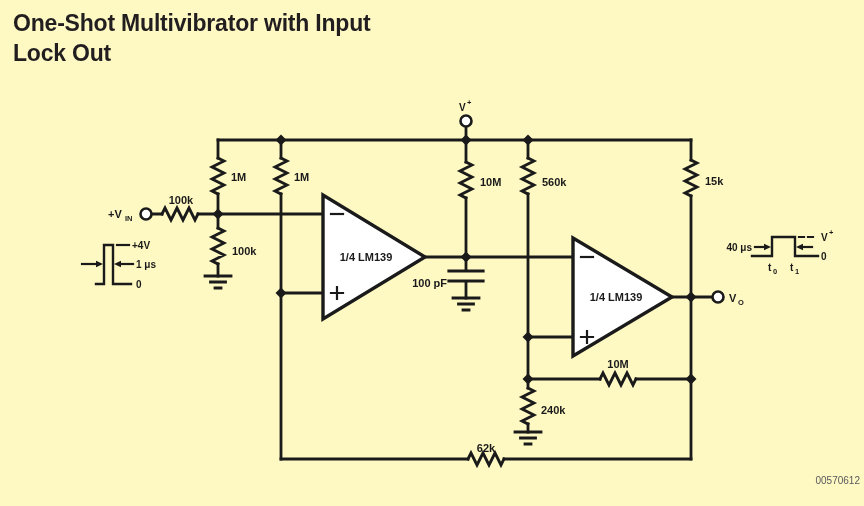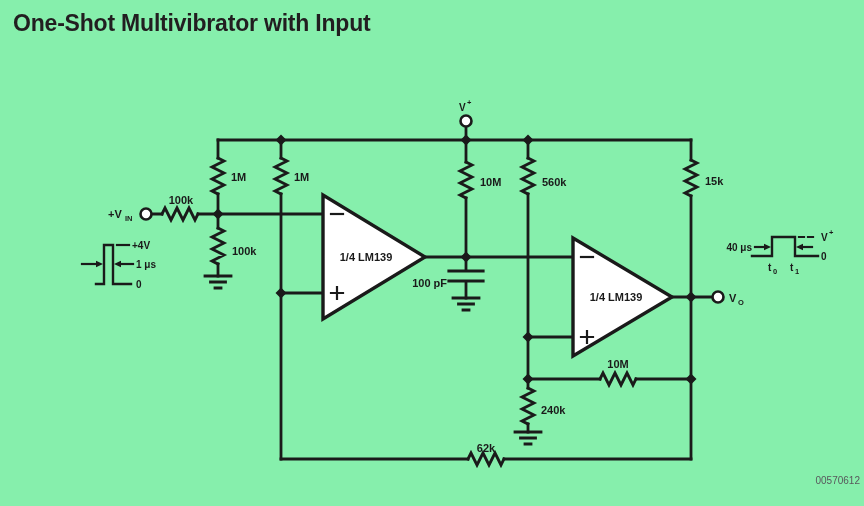--- a/index.html
+++ b/index.html
@@ -1,16 +1,16 @@
 <!DOCTYPE html>
 <html><head>
 <meta charset="utf-8">
 <style>
   html,body{margin:0;padding:0;background:#ffffff;}
-  .page{position:relative;width:864px;height:506px;background:#86efac;overflow:hidden;
+  .page{position:relative;width:864px;height:506px;background:#fef9c3;overflow:hidden;
         font-family:"Liberation Sans",sans-serif;}
   .title{position:absolute;left:13px;top:8px;font-size:23px;font-weight:bold;
          color:#221e20;line-height:30px;letter-spacing:-0.2px;}
   .docnum{position:absolute;right:4px;top:475px;font-size:10px;color:#58585c;}
   svg{position:absolute;left:0;top:0;}
   .w{stroke:#1a1a1a;stroke-width:2.8;fill:none;stroke-linecap:square;}
   .wv{stroke:#1a1a1a;stroke-width:2.4;fill:none;stroke-linecap:square;}
   .thin{stroke:#1a1a1a;stroke-width:2.2;fill:none;stroke-linecap:square;}
   .tri{stroke:#1a1a1a;stroke-width:3.4;fill:#ffffff;stroke-linejoin:miter;}
   .dot{fill:#1a1a1a;stroke:none;}
@@ -20,20 +20,21 @@
   .sub{font-family:"Liberation Sans",sans-serif;font-size:7.5px;font-weight:bold;fill:#1a1a1a;}
   .mid{text-anchor:middle;} .end{text-anchor:end;}
 </style>
 </head>
 <body>
 
 <div class="page">
 
   <div class="title">
     <div>One-Shot Multivibrator with Input</div>
+    <div>Lock Out</div>
   </div>
 
   <svg width="864" height="506" viewBox="0 0 864 506">
 
     <path class="w" d="M218,140 H691"></path>
     <path class="w" d="M218,140 V158 M218,194 V214"></path>
     <path class="w" d="M281,140 V158 M281,194 V459"></path>
     <path class="w" d="M152,214 H162 M198,214 H323"></path>
     <path class="w" d="M218,214 V228 M218,264 V276"></path>
     <path class="w" d="M466,127 V140"></path>

